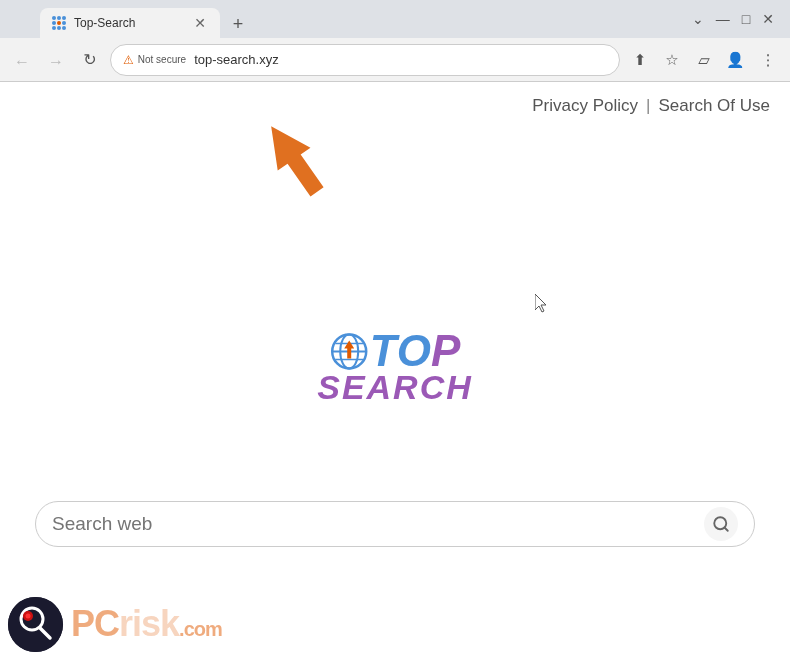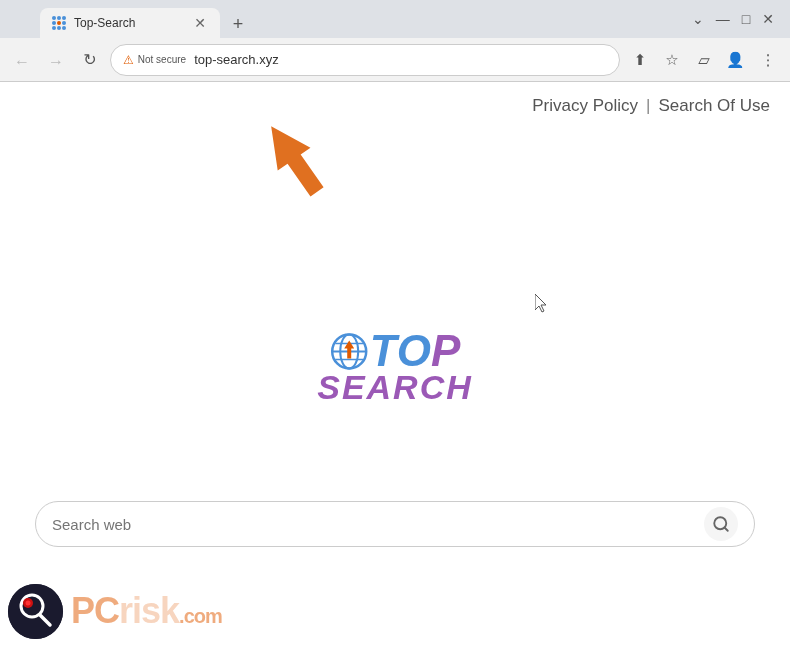--- a/index.html
+++ b/index.html
@@ -285,21 +285,21 @@
       border-radius: 24px;
       height: 46px;
       background: #fff;
       padding: 0 16px;
     }
 
     .search-input {
       flex: 1;
       border: none;
       outline: none;
-      font-size: 15px;
+      font-size: 19px;
       color: #b91c1c;
       background: transparent;
     }
 
     .search-btn {
       width: 34px;
       height: 34px;
       background: #f5f5f5;
       border: none;
       border-radius: 50%;
@@ -307,21 +307,21 @@
       display: flex;
       align-items: center;
       justify-content: center;
       font-size: 16px;
       color: #666;
     }
 
     
     .pcrisk-watermark {
       position: absolute;
-      bottom: 16px;
+      bottom: 3px;
       left: 0;
       width: 250px;
       height: 80px;
       display: flex;
       align-items: center;
       padding: 8px;
       gap: 8px;
     }
 
     .pcrisk-icon {

